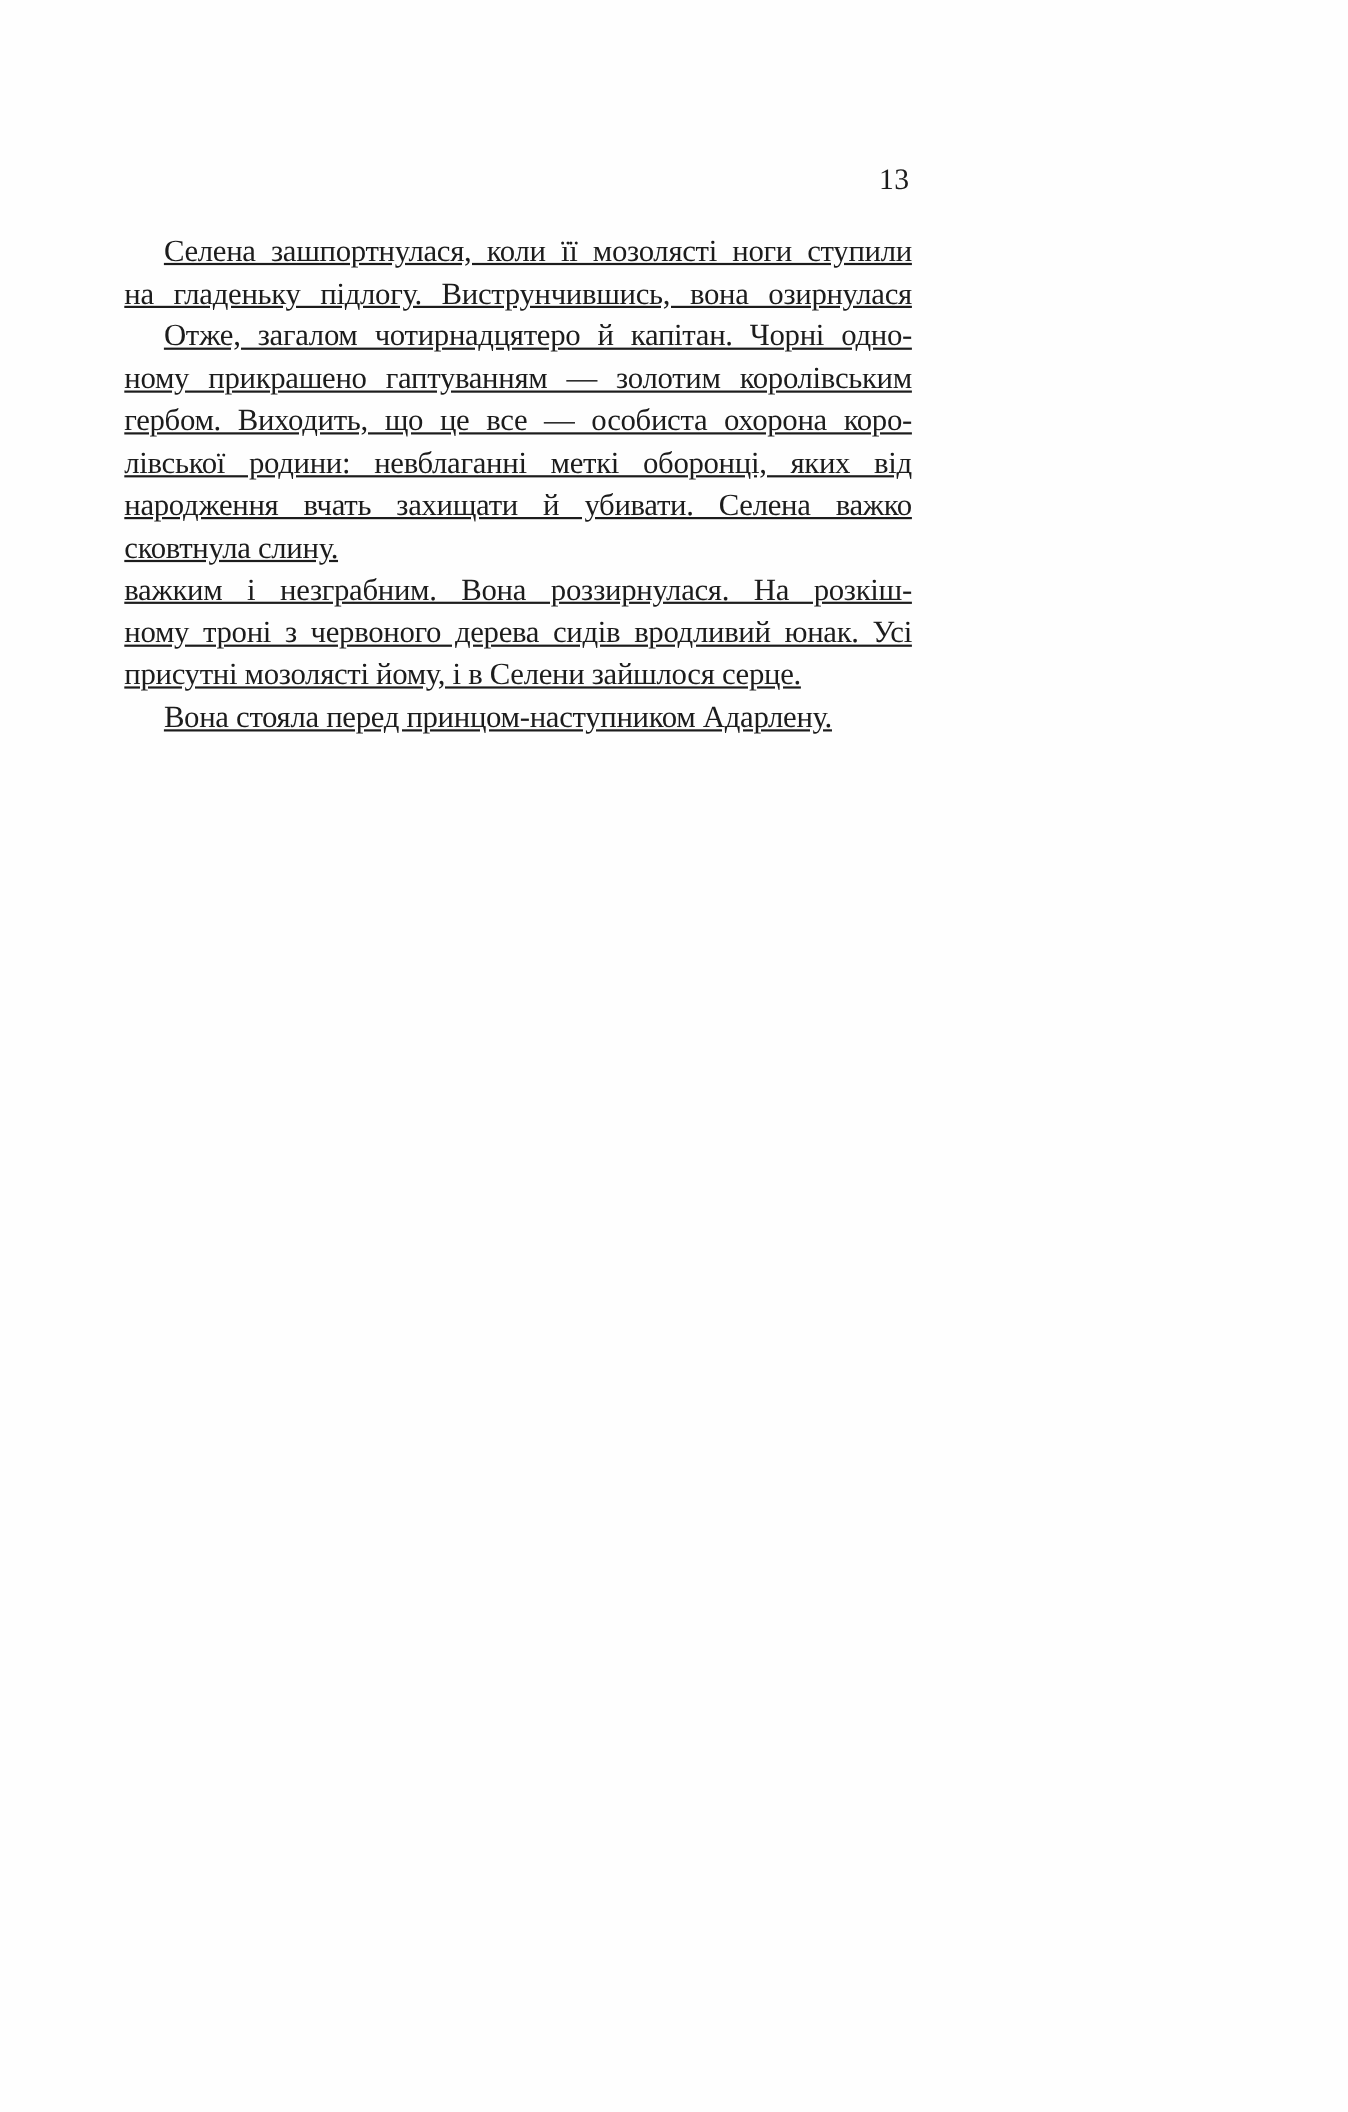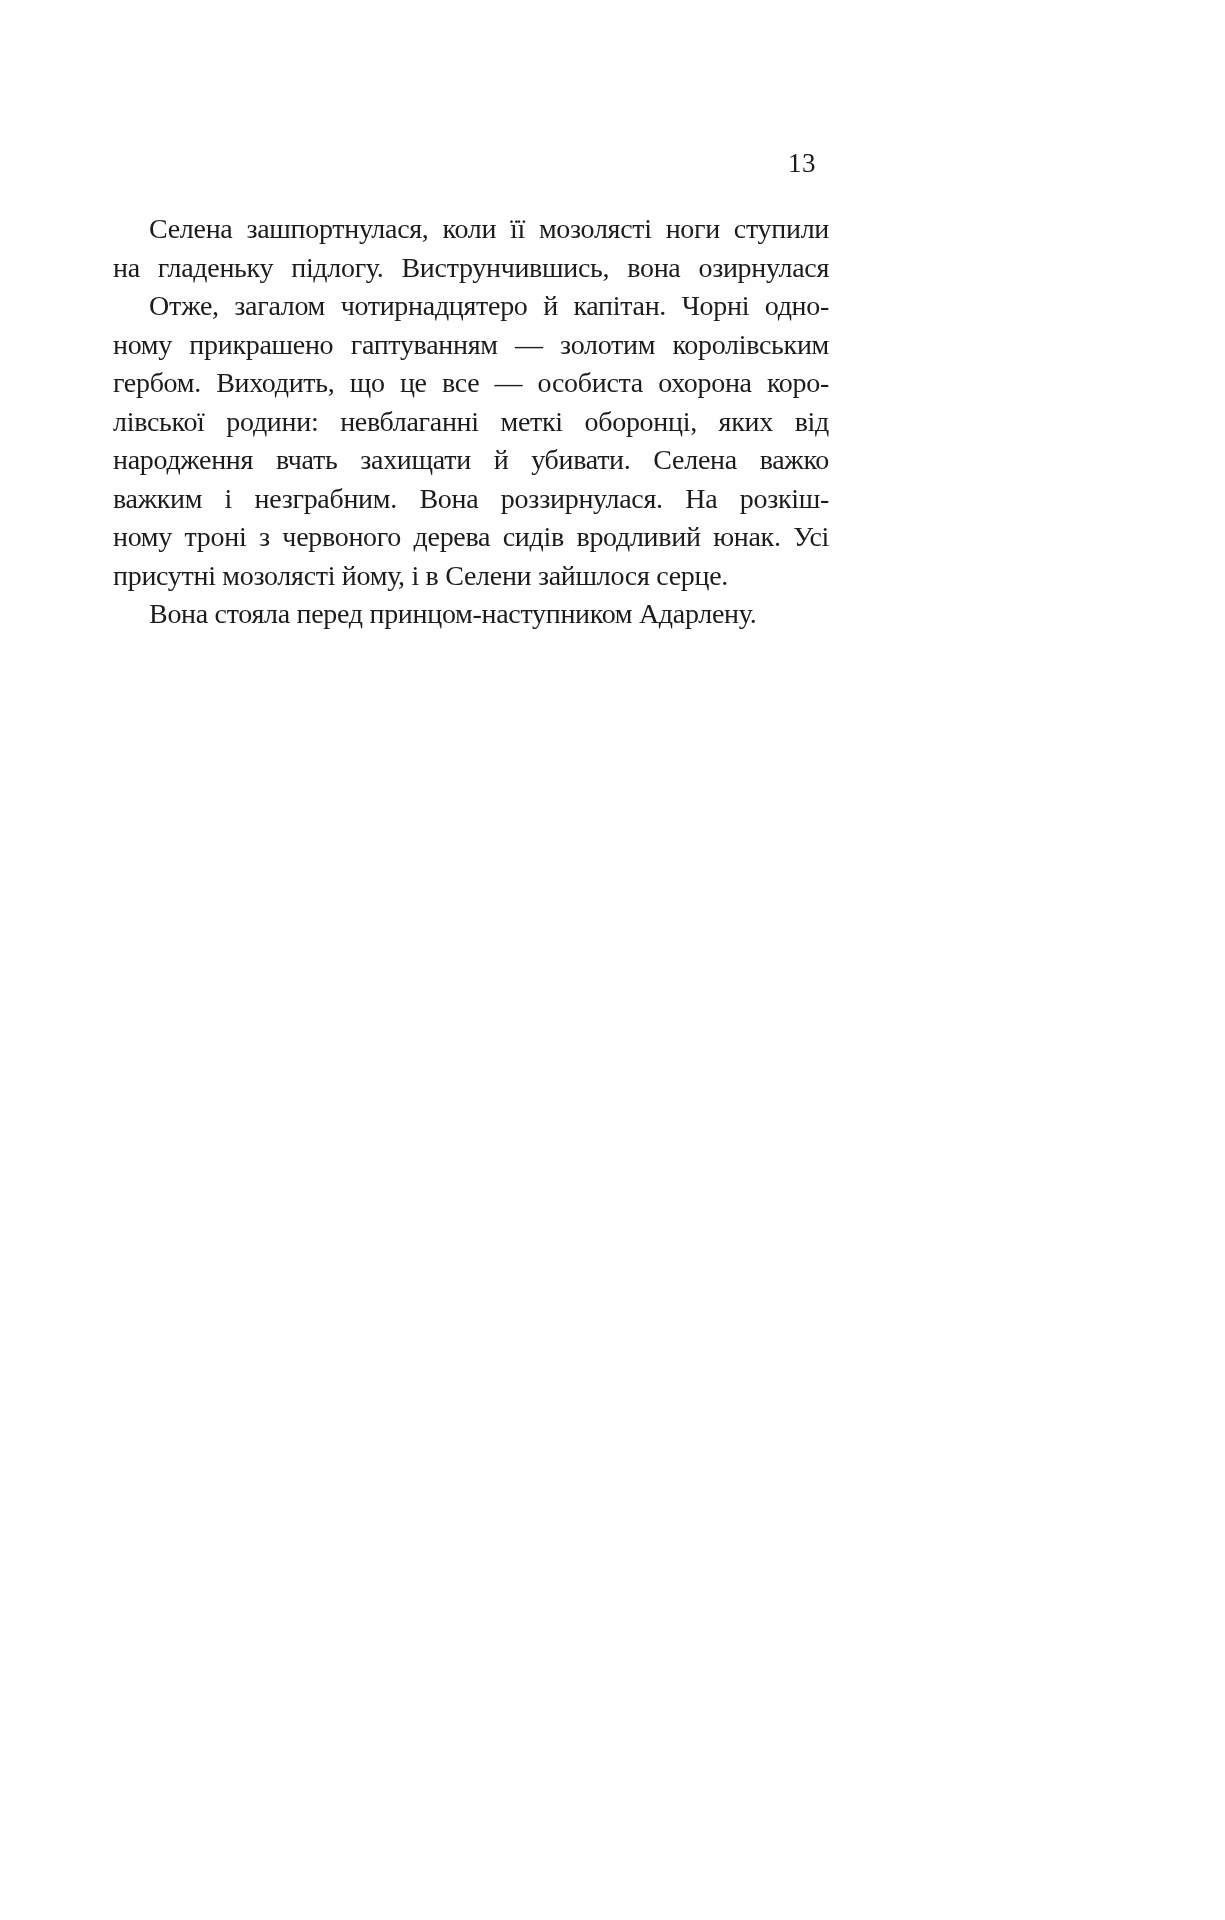--- a/index.html
+++ b/index.html
@@ -12,21 +12,21 @@
   .page {
     position: relative;
     width: 1225px;
     height: 1920px;
     background: #fefefe;
     overflow: hidden;
   }
   .page-number {
     position: absolute;
     top: 148px;
-    left: 100px;
+    left: 111px;
     width: 716px;
     text-align: right;
     font-size: 27px;
     line-height: 30px;
     color: #1c1c1c;
     letter-spacing: 0.5px;
   }
   .text-block {
     position: absolute;
     top: 210px;
@@ -34,20 +34,21 @@
     width: 716px;
     color: #1c1c1c;
     font-size: 28px;
     line-height: 38.5px;
   }
   .text-line {
     text-align: justify;
     text-align-last: justify;
     letter-spacing: -0.3px;
     white-space: normal;
+    text-decoration: underline;
   }
   .text-line.indent {
     padding-left: 36px;
   }
   .text-line.para-end {
     text-align-last: left;
   }
 </style>
 </head>
 <body>
@@ -57,19 +58,20 @@
   <div class="page-number">13</div>
 
   <div class="text-block">
     <div class="text-line indent">Селена зашпортнулася, коли її мозолясті ноги ступили</div>
     <div class="text-line">на гладеньку підлогу. Виструнчившись, вона озирнулася</div>
     <div class="text-line indent">Отже, загалом чотирнадцятеро й капітан. Чорні одно-</div>
     <div class="text-line">ному прикрашено гаптуванням — золотим королівським</div>
     <div class="text-line">гербом. Виходить, що це все — особиста охорона коро-</div>
     <div class="text-line">лівської родини: невблаганні меткі оборонці, яких від</div>
     <div class="text-line">народження вчать захищати й убивати. Селена важко</div>
+    <div class="text-line para-end">сковтнула слину.</div>
     <div class="text-line">важким і незграбним. Вона роззирнулася. На розкіш-</div>
     <div class="text-line">ному троні з червоного дерева сидів вродливий юнак. Усі</div>
     <div class="text-line para-end">присутні мозолясті йому, і в Селени зайшлося серце.</div>
     <div class="text-line indent para-end">Вона стояла перед принцом-наступником Адарлену.</div>
   </div>
 
 </div>
 
 </body></html>

